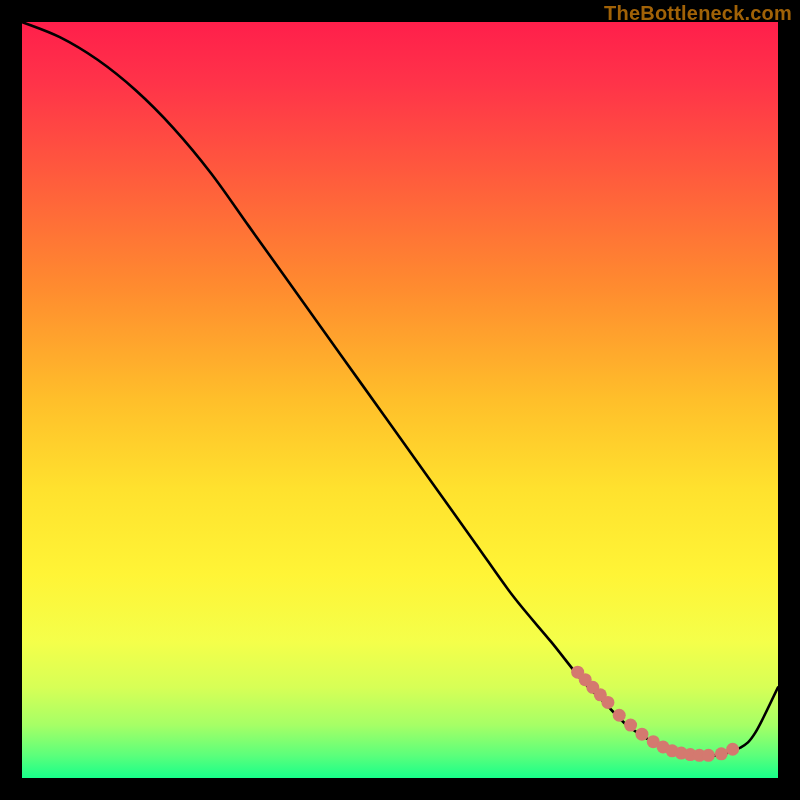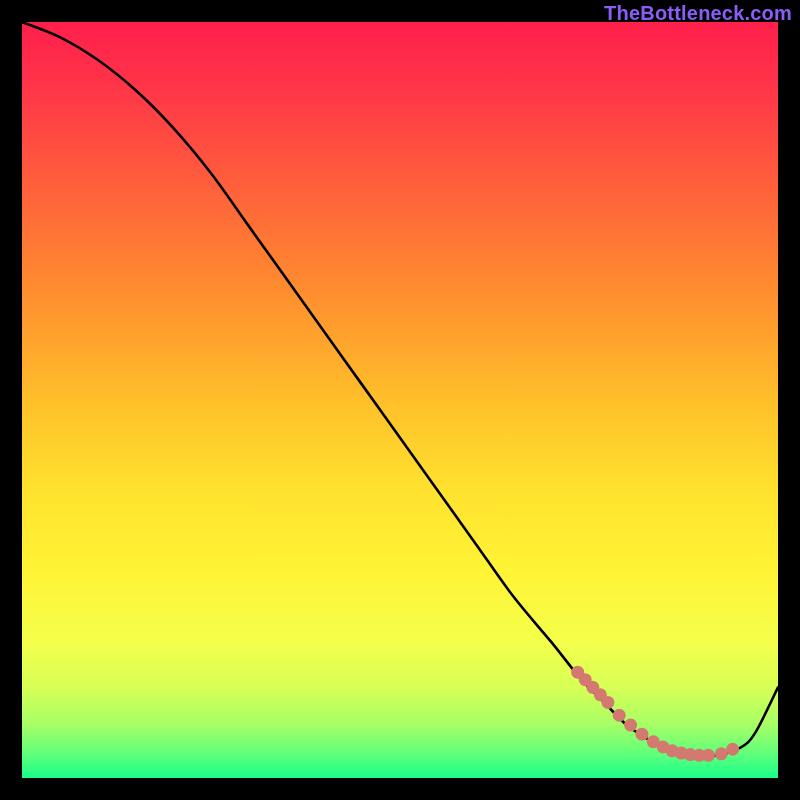--- a/index.html
+++ b/index.html
@@ -30,21 +30,21 @@
     top: 0;
     display: block;
   }
   .watermark {
     position: absolute;
     top: 2px;
     right: 8px;
     font-family: Arial, Helvetica, sans-serif;
     font-size: 20px;
     font-weight: 600;
-    color: #8b5cf6;
+    color: #a16207;
     letter-spacing: 0.2px;
     user-select: none;
   }
 </style>
 </head>
 <body>
 
 <div class="stage">
   <div class="plot">
     <svg id="plot-svg" width="756" height="756" viewBox="0 0 756 756">

